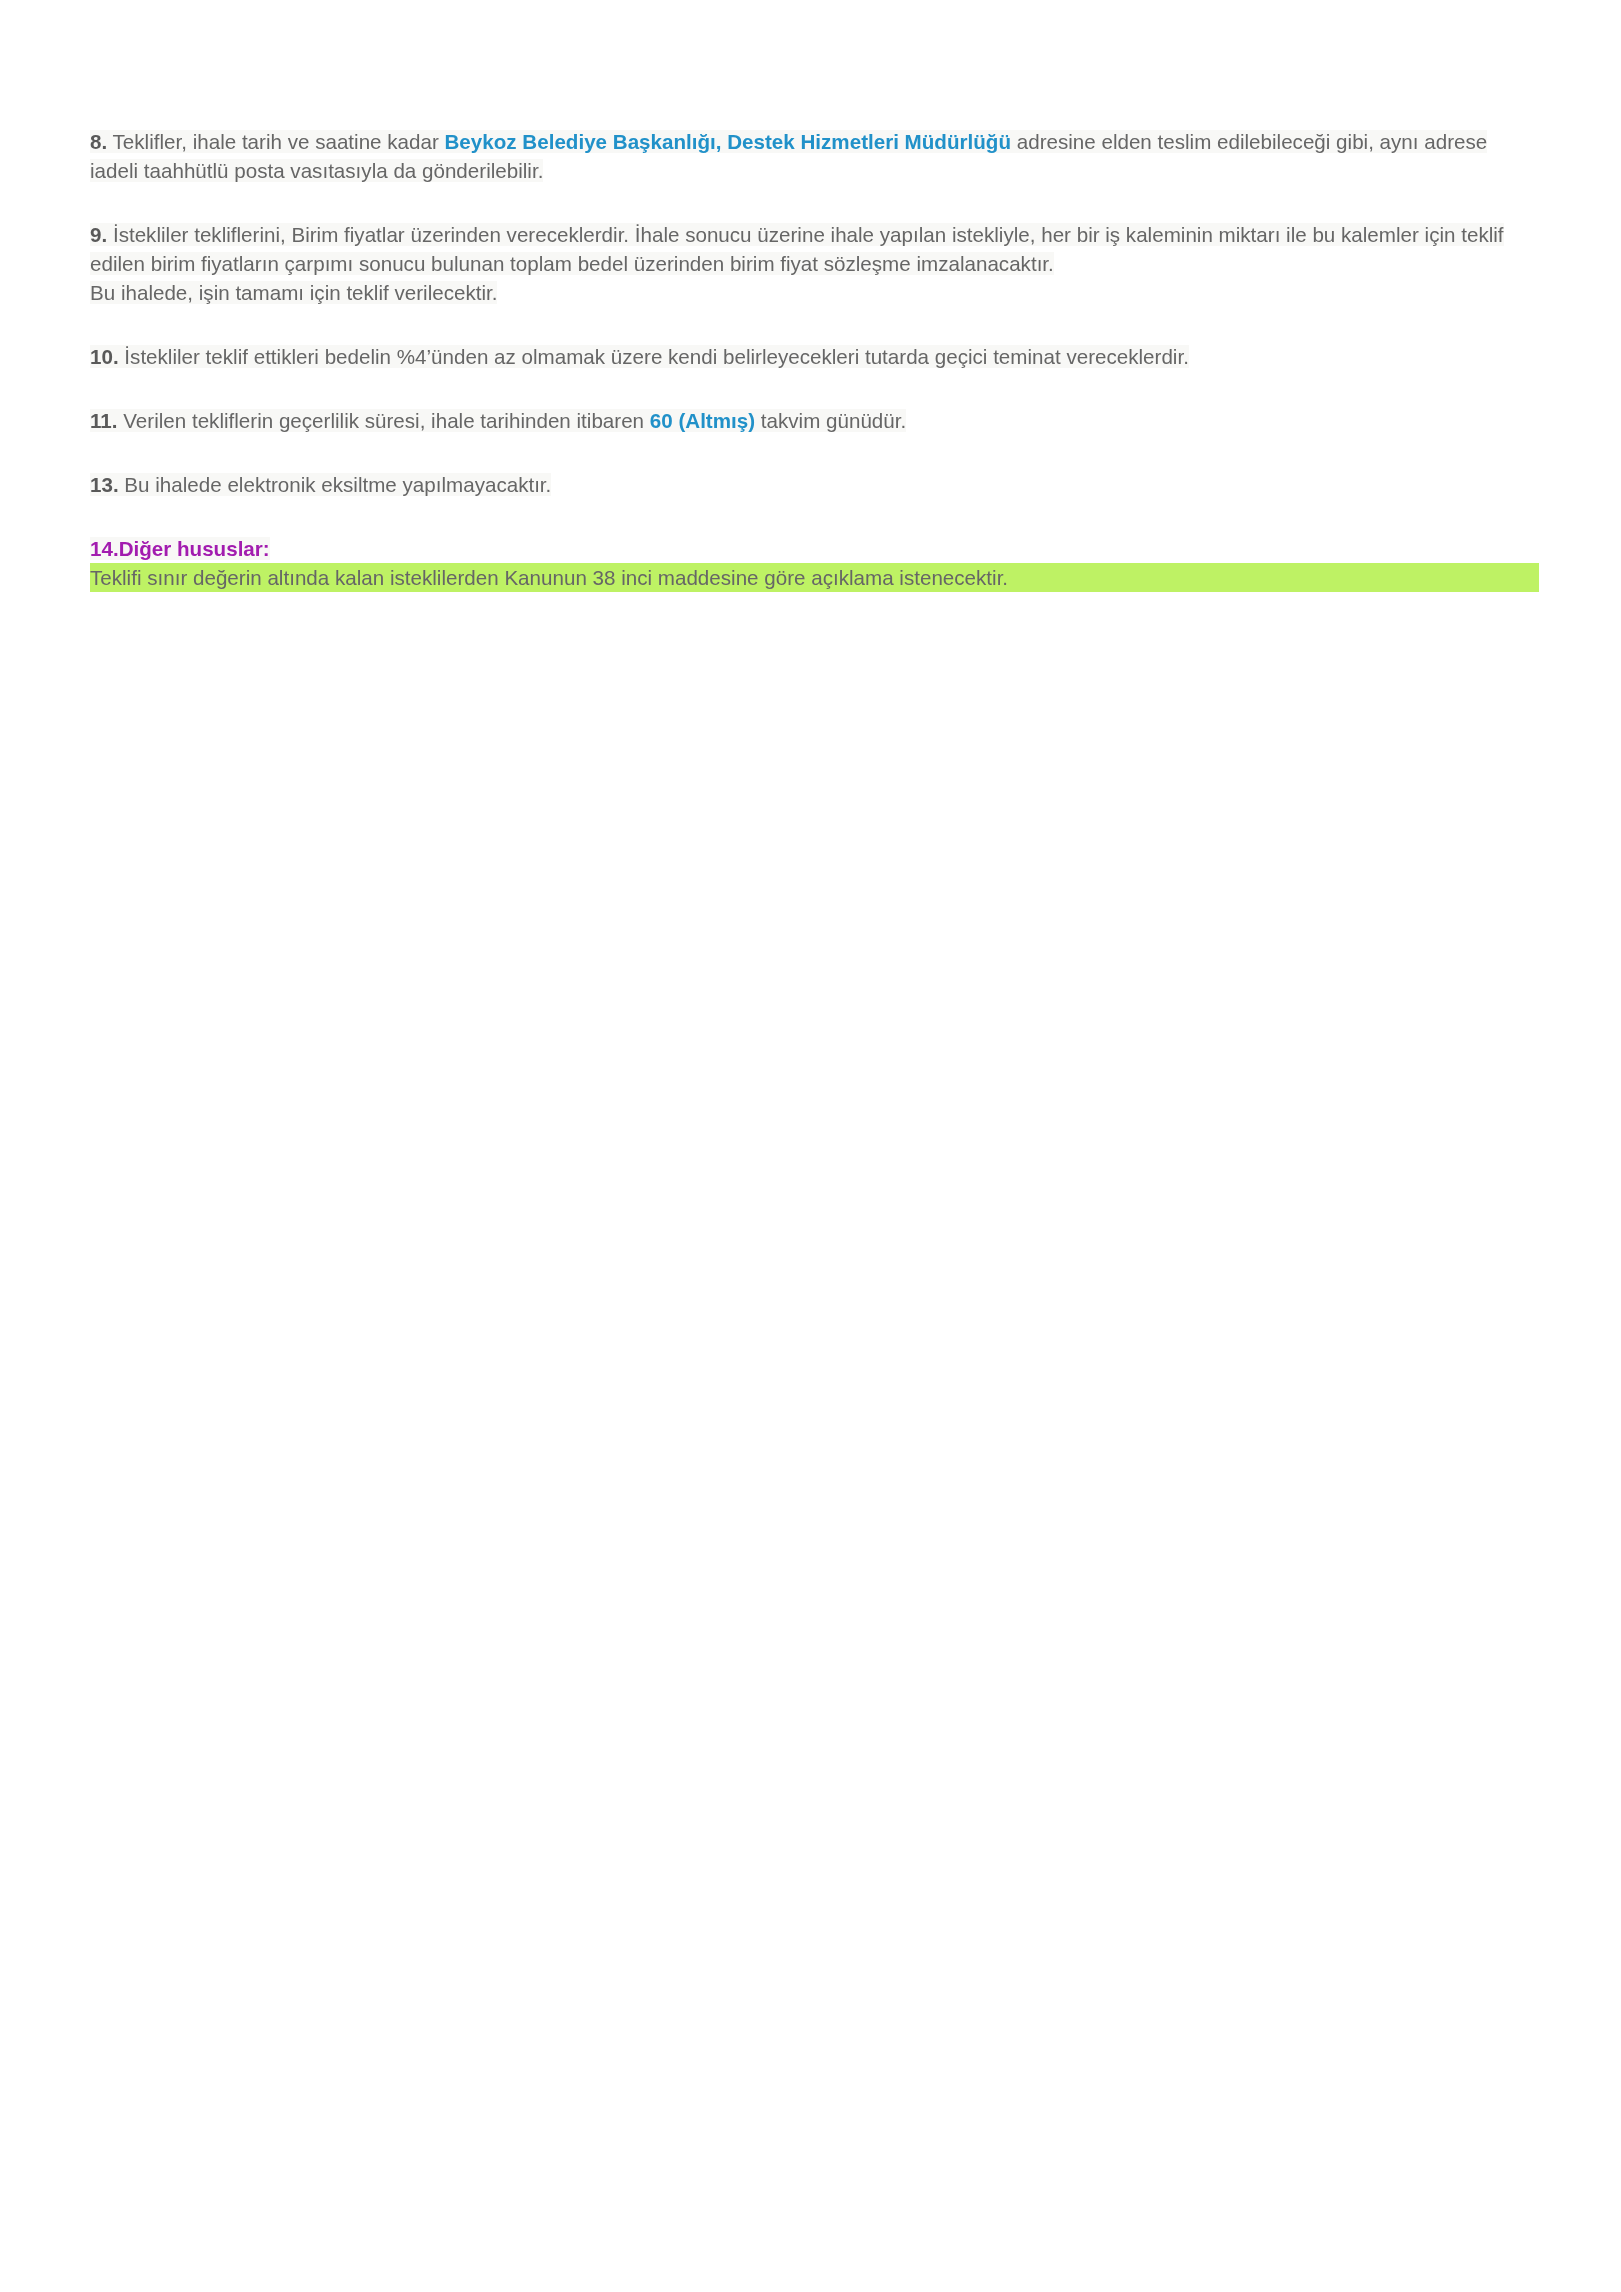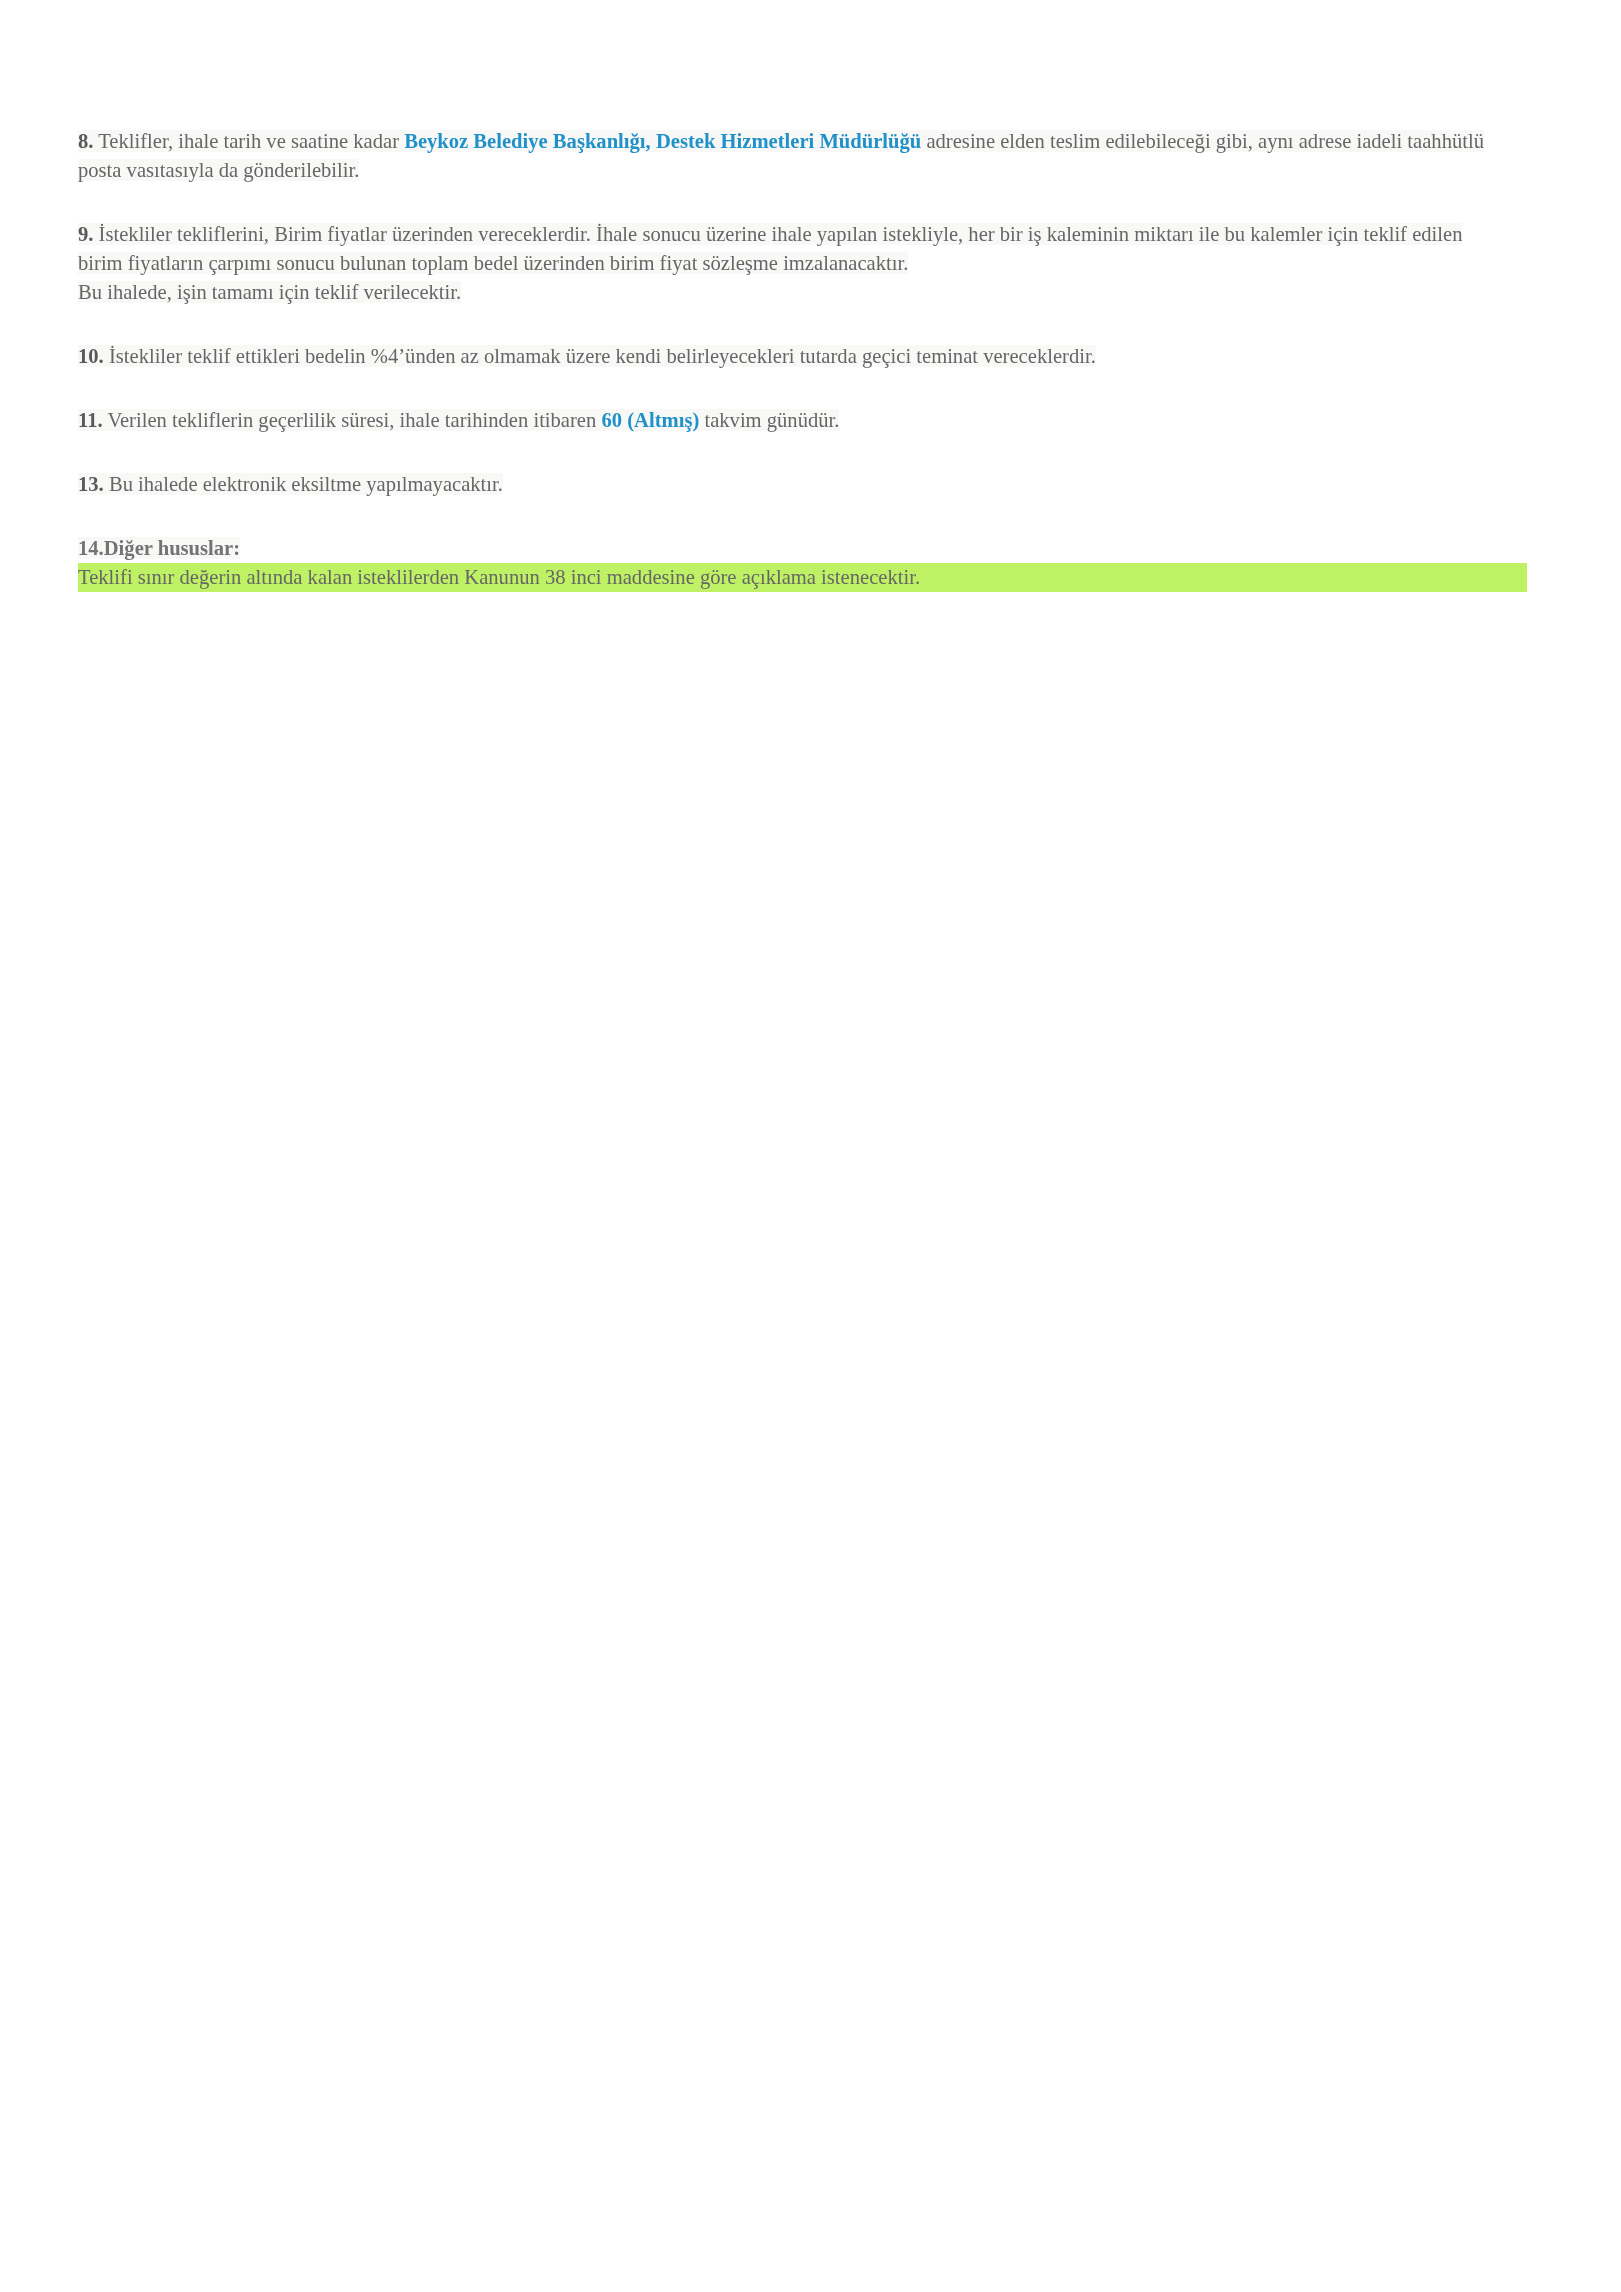--- a/index.html
+++ b/index.html
@@ -17,40 +17,39 @@
   }
   .page {
     padding: 127px 94px 0 78px;
     box-sizing: border-box;
     width: 1621px;
   }
   .content {
     width: 1431px;
   }
   p.clause {
-    margin: 0 0 35px 0;
+    margin: 0 0 35px 12px;
     padding: 0;
-    font-family: Liberation Serif, serif;
   }
   .hl {
     background: #f8f8f6;
     box-decoration-break: clone;
     -webkit-box-decoration-break: clone;
   }
   .num {
     font-weight: 700;
     color: #595959;
   }
   .accent {
     font-weight: 700;
     color: #2191c9;
   }
   .heading-line {
     font-weight: 700;
-    color: #737373;
+    color: #a21caf;
   }
   .clause-line {
     display: block;
   }
   .fullbar {
     display: block;
     background: #bef264;
     width: 1449px;
   }
 </style>

